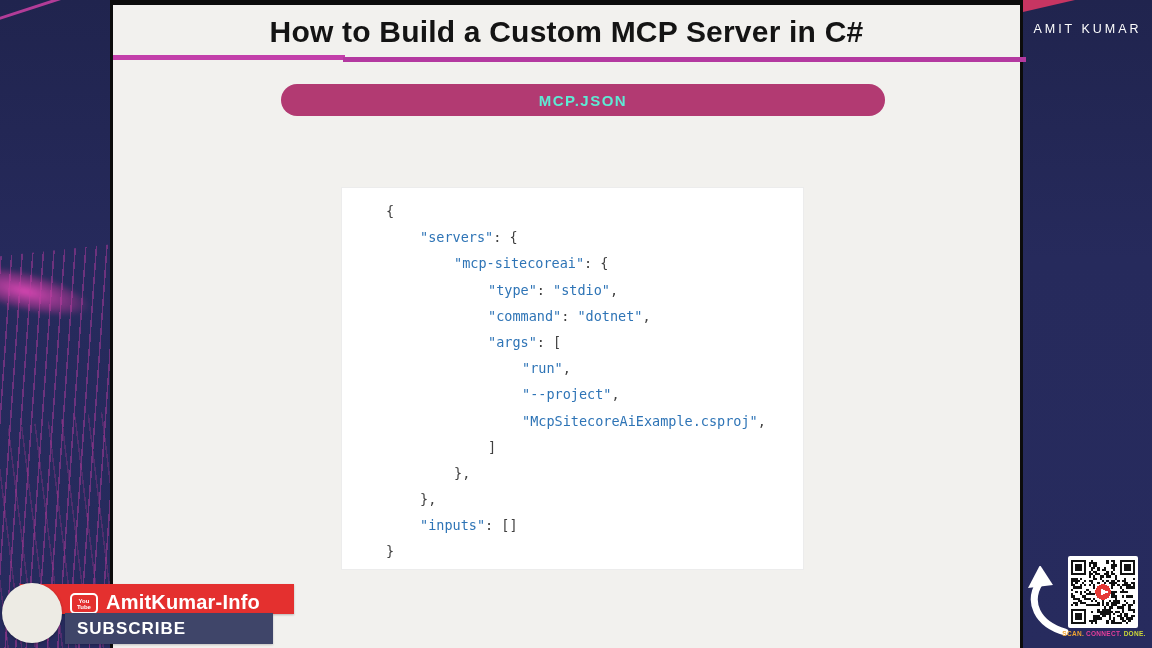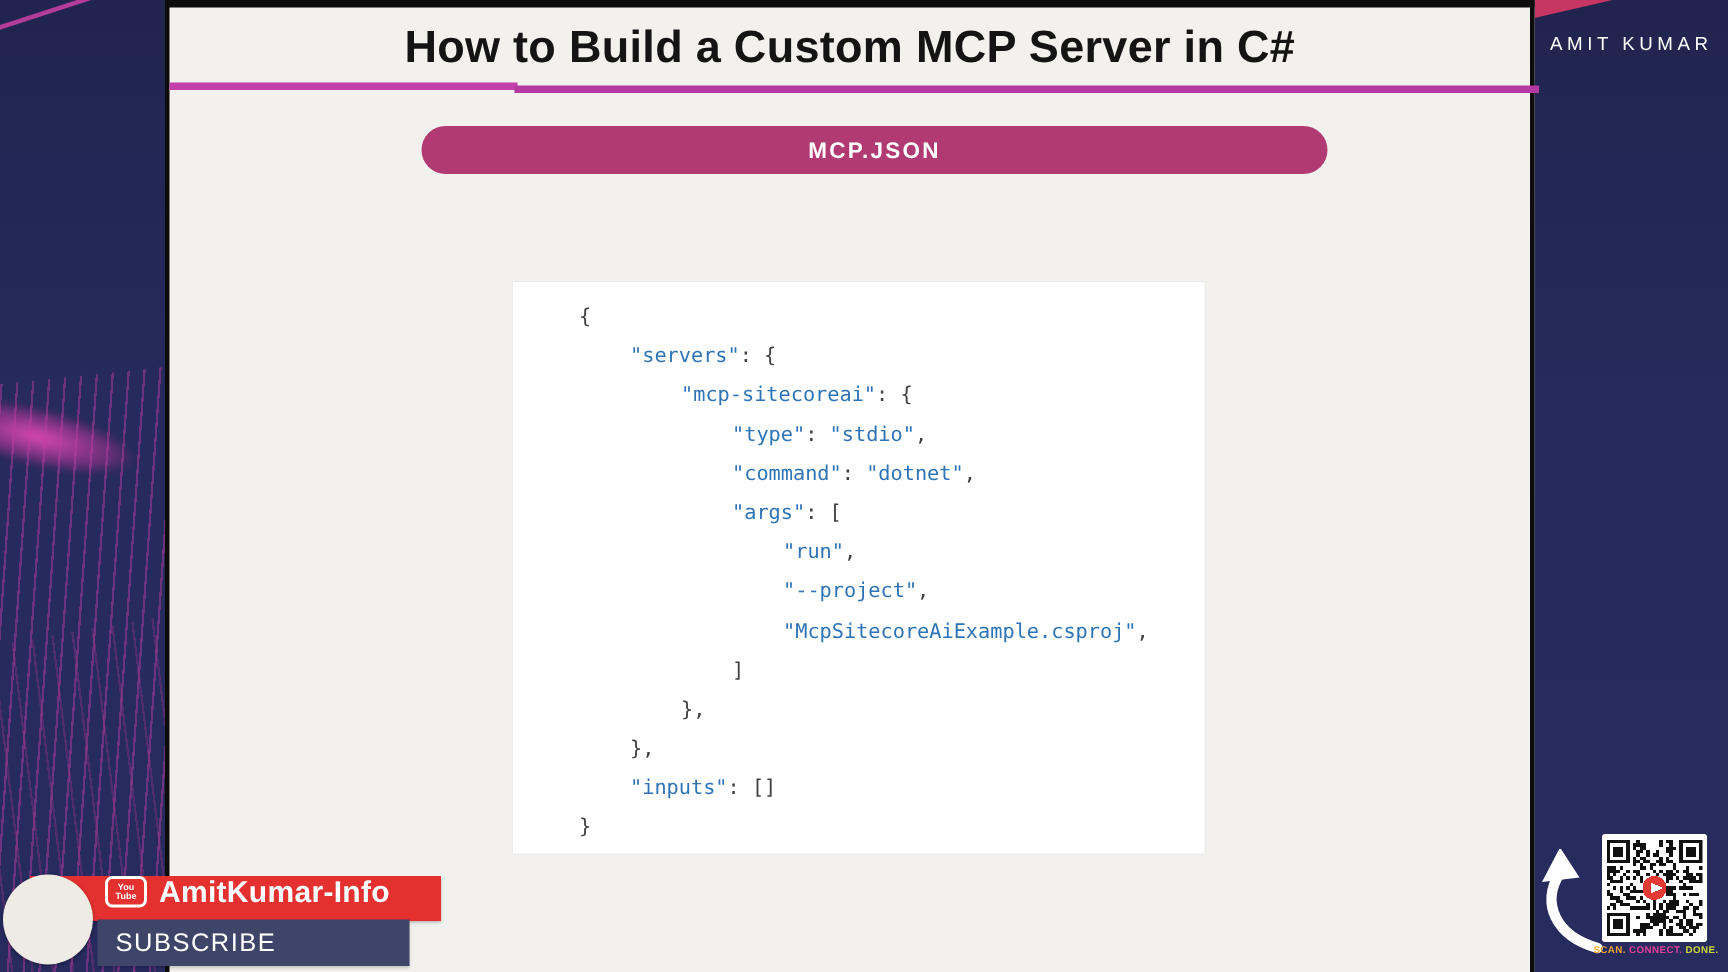--- a/index.html
+++ b/index.html
@@ -29,42 +29,42 @@
   
   #panel { position:absolute; left:110px; top:0; width:913px; height:648px;
     background:#f2f1ee; border-left:3px solid #0c0c0c; border-right:3px solid #0c0c0c;
     border-top:5px solid #0c0c0c; }
   #slide-title { position:absolute; left:0; top:10px; width:100%; text-align:center;
     font-size:30px; font-weight:700; color:#141414; letter-spacing:.2px; }
   .divider-seg { position:absolute; height:5px; }
   #divider-1 { left:0;   top:50px; width:232px; background:#c33faa; }
   #divider-2 { left:230px; top:52px; width:683px; background:#b439a0; }
   #badge-pill { position:absolute; left:168px; top:79px; width:604px; height:32px;
-    background:#b23a72; border-radius:16px; color:#ffffff; font-size:15px; font-weight:700;
+    background:#b23a72; border-radius:16px; color:#5eead4; font-size:15px; font-weight:700;
     letter-spacing:1.5px; display:flex; align-items:center; justify-content:center; }
 
   
   #code-block { position:absolute; left:228px; top:182px; width:463px; height:383px;
     background:#ffffff; border:1px solid #ececec; padding:10px 0 0 44px;
     font-family:"DejaVu Sans Mono", monospace; font-size:13.5px; }
   .code-line { height:26.2px; line-height:26.2px; white-space:pre; color:#404040; }
   .tok-str { color:#2e74b6; }
   .tok-pun { color:#404040; }
 
   
   #subscribe-box { position:absolute; left:0; top:580px; width:320px; height:68px; }
   #yt-banner { position:absolute; left:20px; top:4px; width:274px; height:30px;
-    background:#e4302f; display:flex; align-items:flex-start; box-shadow:0 1px 2px rgba(0,0,0,.25); }
+    background:#e4302f; display:flex; align-items:flex-end; box-shadow:0 1px 2px rgba(0,0,0,.25); }
   #yt-icon { width:28px; height:21px; margin-left:50px; border:2px solid #fff; border-radius:5px;
     background:#e4302f; display:flex; flex-direction:column; align-items:center; justify-content:center;
     color:#fff; font-size:6px; font-weight:700; line-height:6px; }
   #channel-name { color:#fff; font-size:20px; font-weight:700; margin-left:8px; letter-spacing:.2px; }
   #sub-banner { position:absolute; left:65px; top:33px; width:208px; height:31px;
     background:#3f4569; display:flex; align-items:center; box-shadow:0 1px 2px rgba(0,0,0,.2); }
-  #sub-label { color:#fff; font-size:17px; font-weight:400; letter-spacing:1px; margin-left:12px; }
+  #sub-label { color:#fff; font-size:17px; font-weight:700; letter-spacing:1px; margin-left:12px; }
   #avatar { position:absolute; left:2px; top:3px; width:60px; height:60px; border-radius:50%;
     background:#edebe4; box-shadow:0 1px 3px rgba(0,0,0,.3); }
 
   
   #qr-area { position:absolute; left:1023px; top:550px; width:129px; height:98px; }
   #qr-box { position:absolute; left:45px; top:6px; width:70px; height:72px;
     background:#fff; border-radius:2px; padding:3px; }
   #qr-box svg { width:64px; height:66px; display:block; }
   #qr-arrow { position:absolute; left:2px; top:16px; width:44px; height:72px; }
   #qr-caption { position:absolute; left:38px; top:80px; width:86px; text-align:center;

